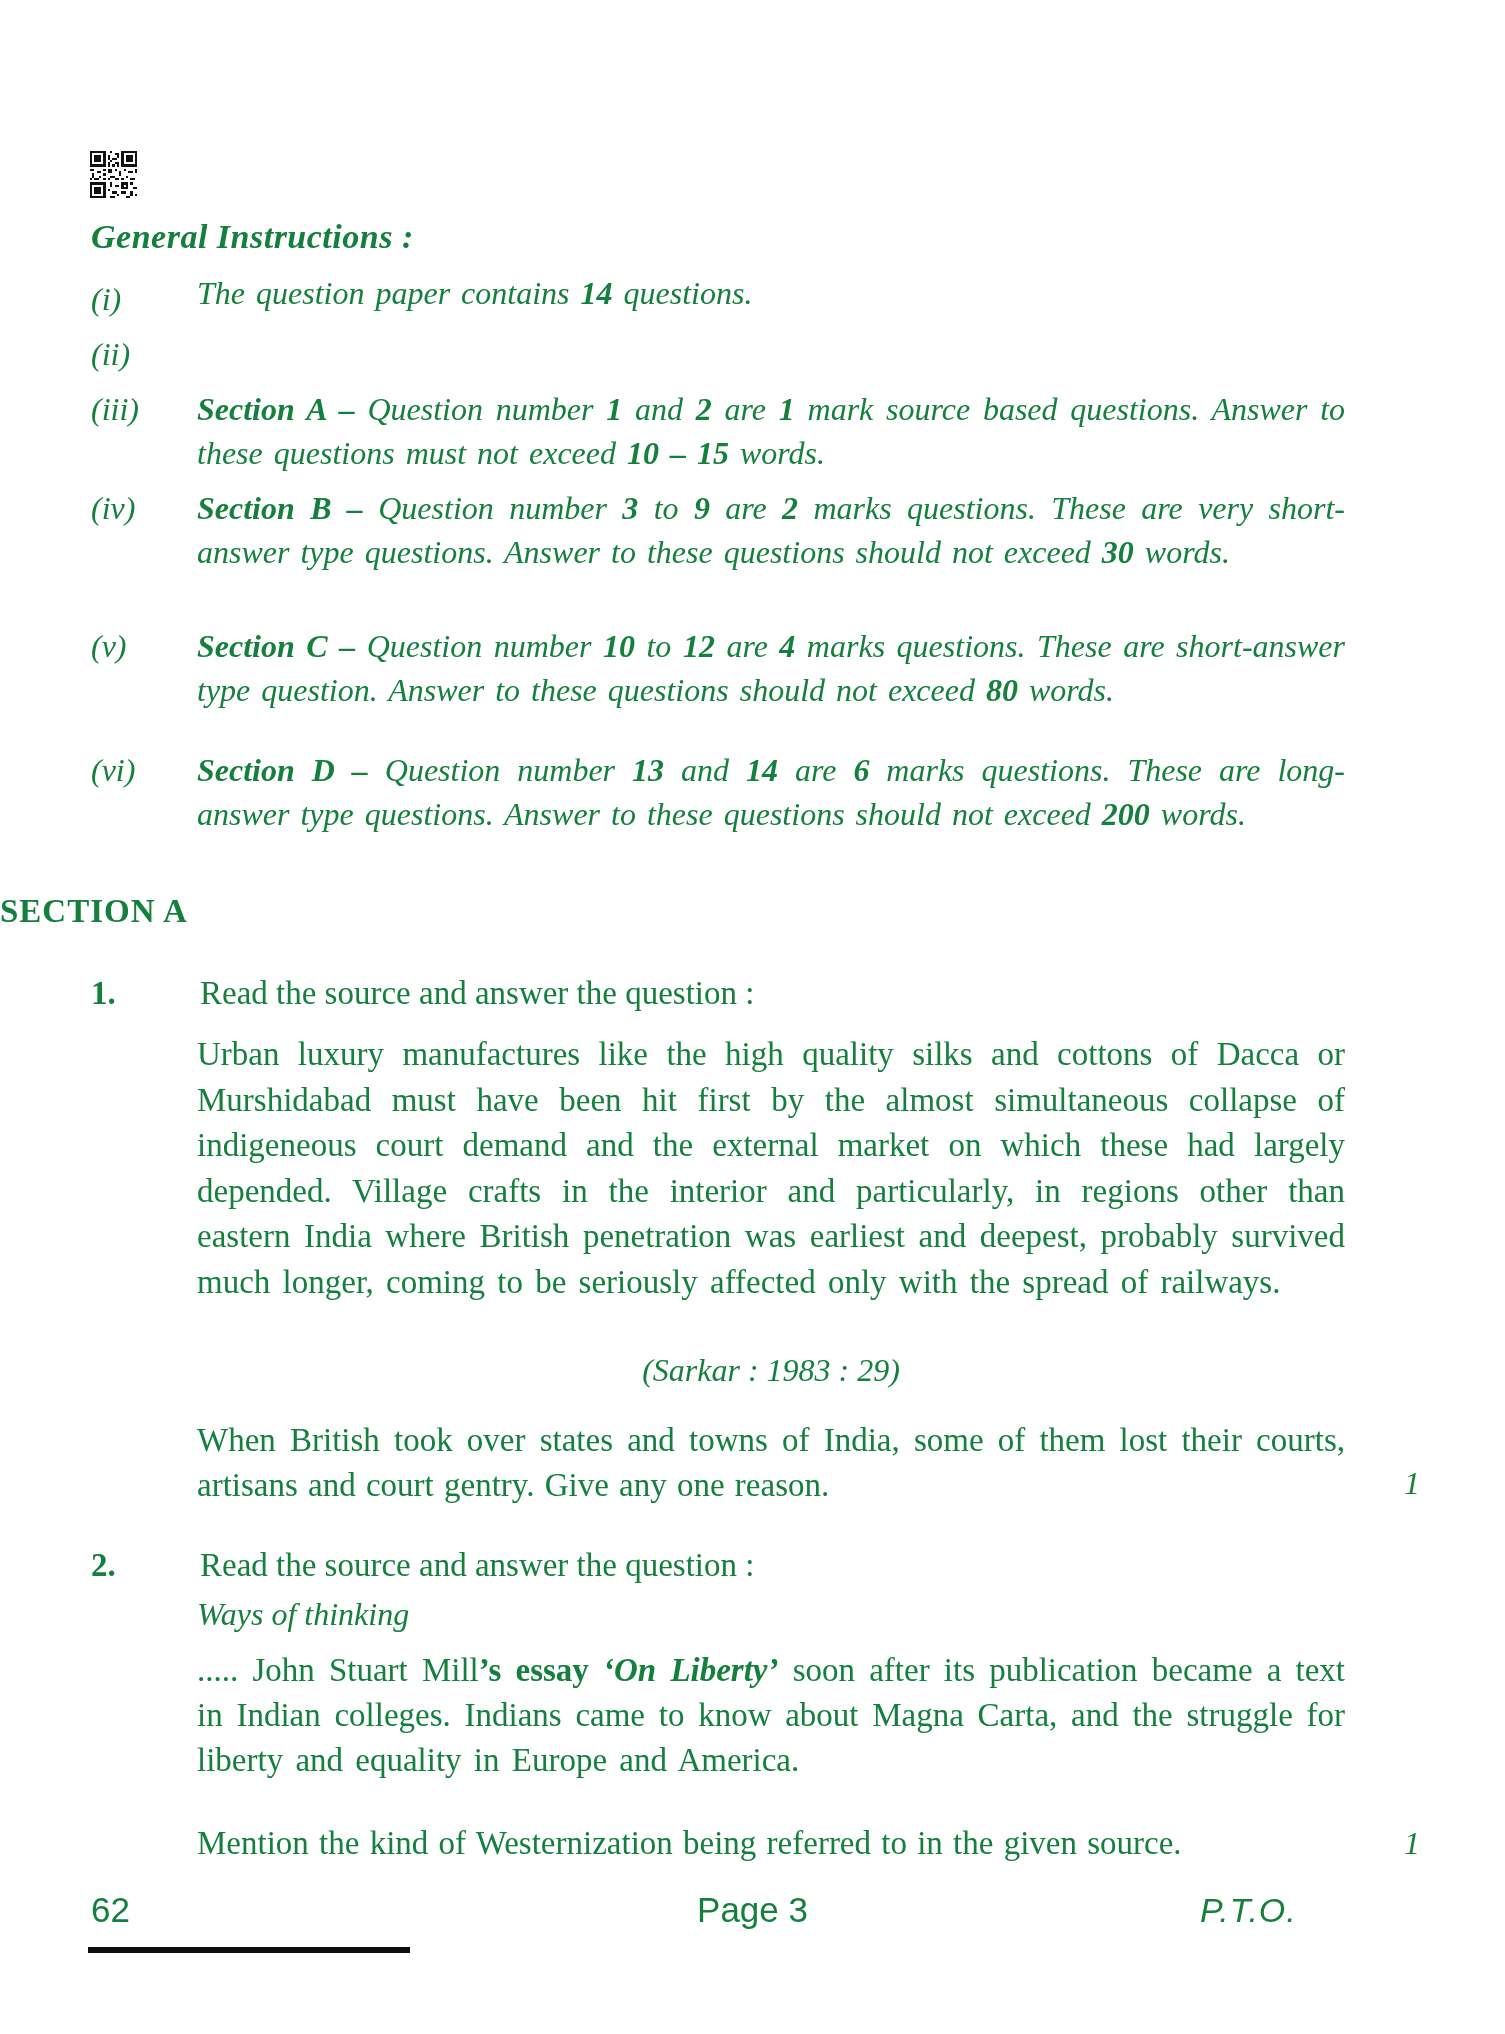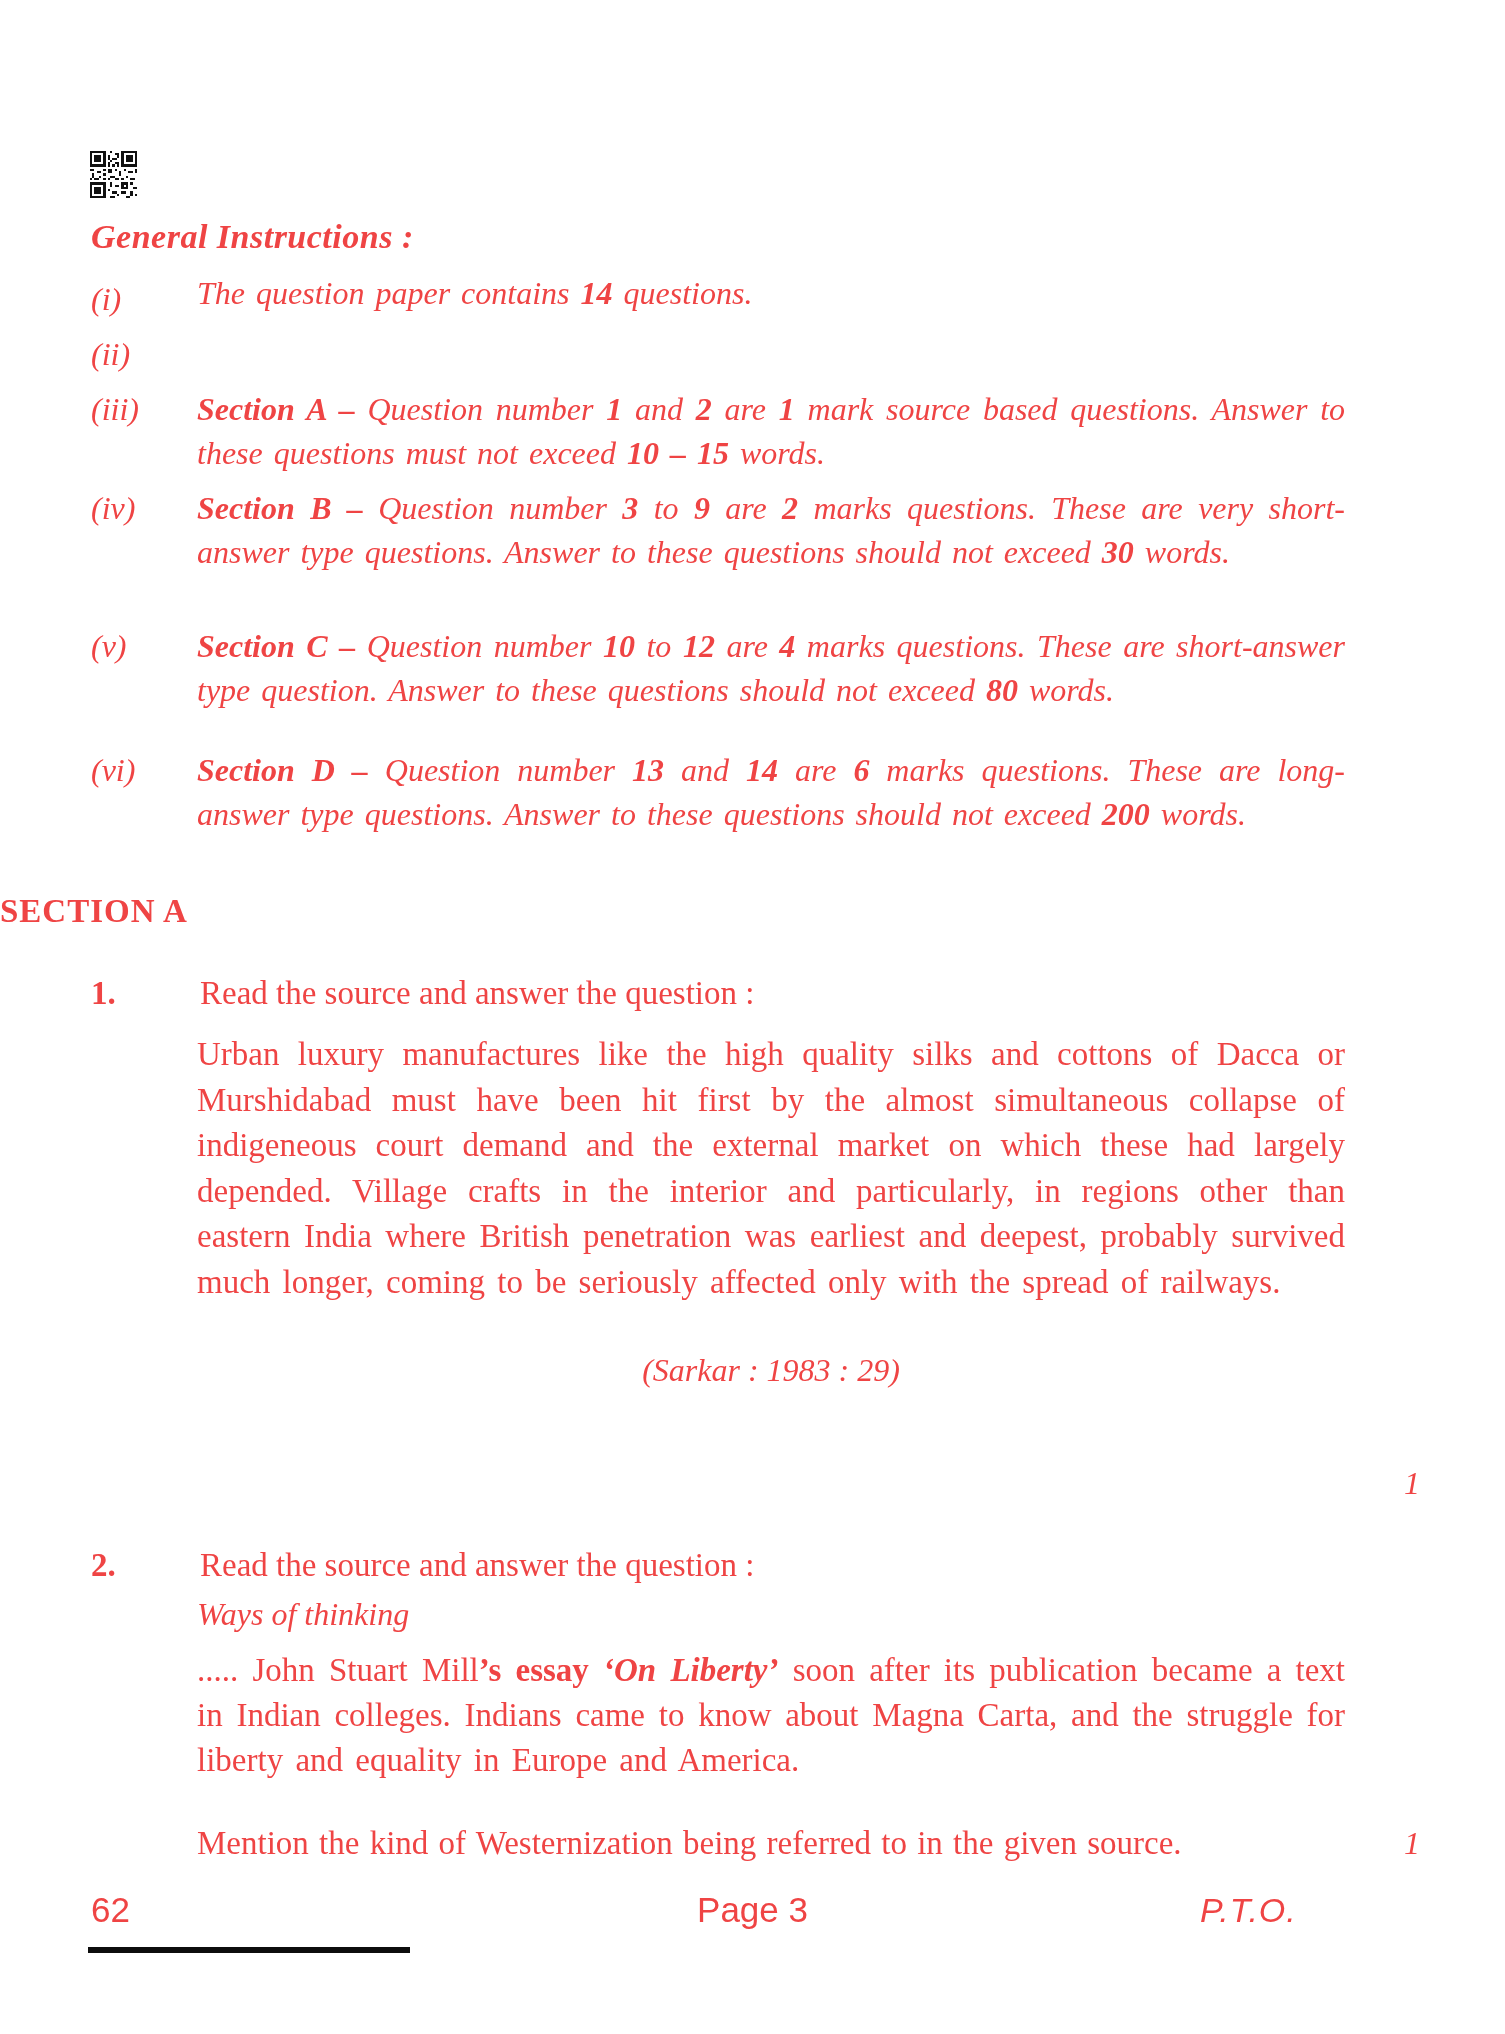--- a/index.html
+++ b/index.html
@@ -1,20 +1,20 @@
 <!DOCTYPE html>
 <html><head>
 <meta charset="utf-8">
 <style>
   html,body{margin:0;padding:0;background:#ffffff;}
   .page{
     position:relative;
     width:1505px;height:2034px;
     background:#ffffff;
-    color:#ef4444;
+    color:#15803d;
     font-family:"Liberation Serif", serif;
     overflow:hidden;
   }
 
   
   .qr{position:absolute;left:90px;top:150px;width:47px;height:49px;}
   .gi-title{
     position:absolute;left:91px;top:218px;
     font-size:34px;font-weight:bold;font-style:italic;
     letter-spacing:0.5px;
@@ -185,20 +185,21 @@
 
   <div class="section-heading">SECTION A</div>
 
   <div class="q-number" style="top:971px">1.</div>
   <div class="q-prompt" style="top:971px">Read the source and answer the question :</div>
 
   <div class="q-para" style="top:1032px">Urban luxury manufactures like the high quality silks and cottons of Dacca or Murshidabad must have been hit first by the almost simultaneous collapse of indigeneous court demand and the external market on which these had largely depended. Village crafts in the interior and particularly, in regions other than eastern India where British penetration was earliest and deepest, probably survived much longer, coming to be seriously affected only with the spread of railways.</div>
 
   <div class="q-citation" style="top:1350px">(Sarkar : 1983 : 29)</div>
 
+  <div class="q-question" style="top:1418px">When British took over states and towns of India, some of them lost their courts, artisans and court gentry. Give any one reason.</div>
   <div class="q-marks" style="top:1461px">1</div>
 
   <div class="q-number" style="top:1543px">2.</div>
   <div class="q-prompt" style="top:1543px">Read the source and answer the question :</div>
 
   <div class="q-source-title" style="top:1592px">Ways of thinking</div>
 
   <div class="q-para" style="top:1648px;line-height:45px"><span class="run-r">..... John Stuart Mill</span><span class="run-b">’s essay </span><span class="run-bi">‘On Liberty’</span><span class="run-r"> soon after its publication became a text in Indian colleges. Indians came to know about Magna Carta, and the struggle for liberty and equality in Europe and America.</span></div>
 
   <div class="q-question" style="top:1821px">Mention the kind of Westernization being referred to in the given source.</div>

